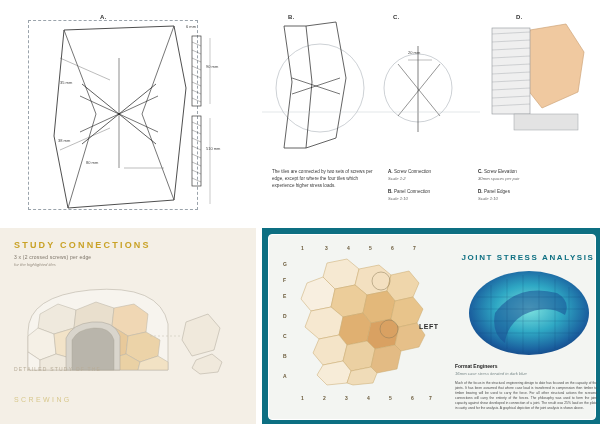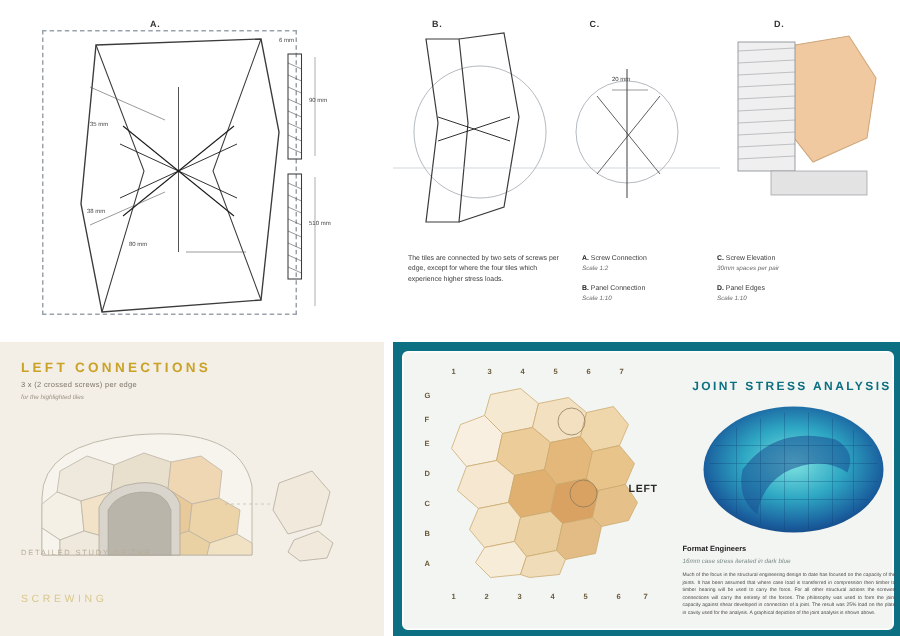--- a/index.html
+++ b/index.html
@@ -215,21 +215,21 @@
       </div>
       <div class="legend-row">
         <span class="legend-key">D.</span>
         <span>Panel Edges</span><br>
         <span class="legend-sub">Scale 1:10</span>
       </div>
     </div>
   </div>
 
   <div class="bl-panel">
-    <div class="bl-title">LEFT CONNECTIONS</div>
+    <div class="bl-title">STUDY CONNECTIONS</div>
     <div class="bl-sub">3 x (2 crossed screws) per edge</div>
     <div class="bl-sub2">for the highlighted tiles</div>
 
     <svg width="230" height="110" style="position:absolute;left:10px;top:46px;">
 
       <path d="M18 96 L18 58 Q18 22 80 16 Q150 10 158 50 L158 96 Z" fill="#f7f4ee" stroke="#b9b2a4" stroke-width="0.6"></path>
 
       <g stroke="#b9b2a4" stroke-width="0.5" fill="none">
         <polygon points="30,40 48,30 66,36 64,54 44,60 28,54" fill="#efe9dd"></polygon>
         <polygon points="66,36 86,28 104,34 102,52 82,58 64,54" fill="#e9dfcd"></polygon>

